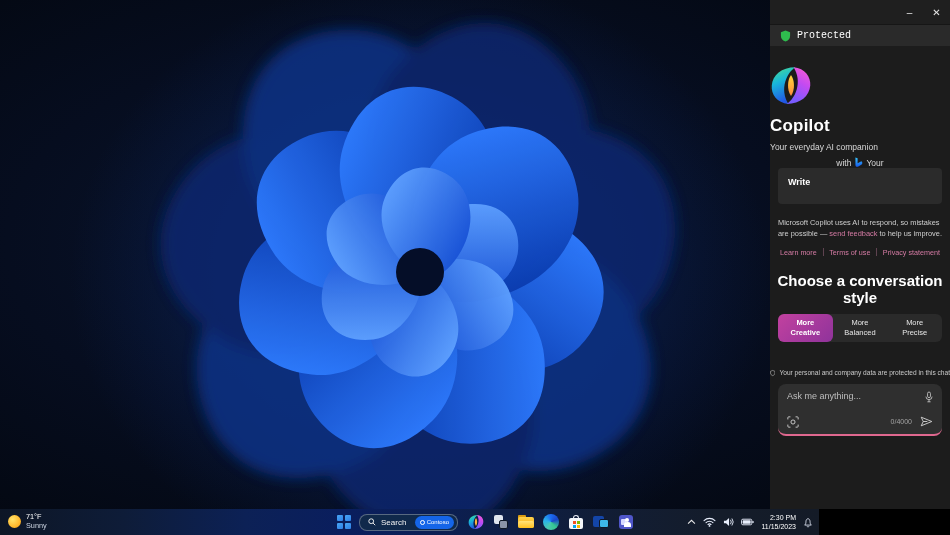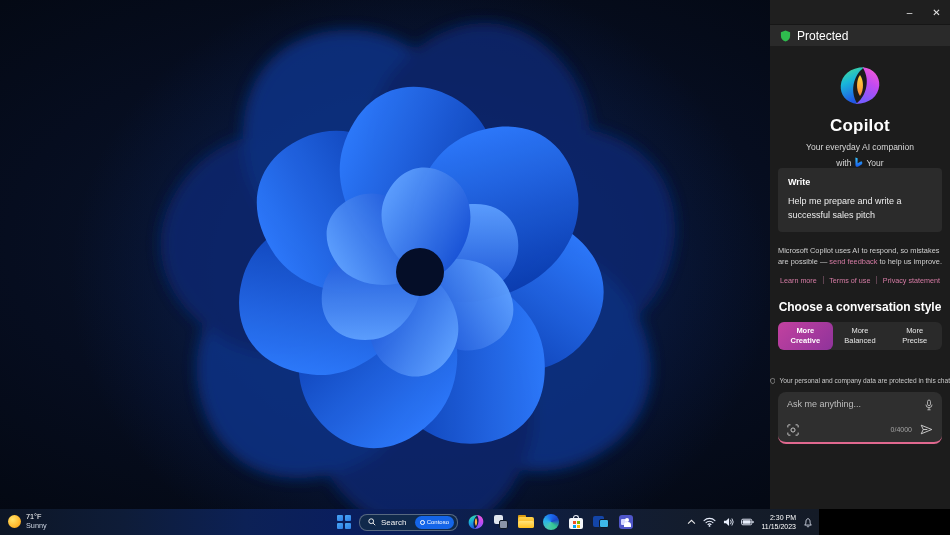--- a/index.html
+++ b/index.html
@@ -12,40 +12,40 @@
   .desktop svg{display:block;}
 
   
   .sidebar{position:absolute;left:770px;top:0;width:180px;height:509px;background:#1c1c1c;
            display:flex;flex-direction:column;color:#fff;}
   .titlebar{height:24px;background:#1f1f1f;display:flex;justify-content:flex-end;align-items:center;flex:0 0 auto;}
   .win-btn{width:27px;height:24px;display:flex;align-items:center;justify-content:center;
            color:#e6e6e6;font-size:10px;cursor:default;}
   .protected-bar{height:22px;background:#2a2a2a;border-top:1px solid #161616;display:flex;
                  align-items:center;gap:6px;padding-left:10px;flex:0 0 auto;}
-  .protected-bar span{font-size:12px;color:#fff;}
-
-  .brand{text-align:center;margin-top:20px;}
+  .protected-bar span{font-size:10px;color:#fff;font-family:Liberation Mono, monospace;}
+
+  .brand{margin-top:20px;}
   .copilot-title{font-size:17px;font-weight:700;margin-top:7px;letter-spacing:.2px;}
   .tagline{font-size:8.5px;color:#d8d8d8;margin-top:6px;}
   .with-bing{font-size:8.5px;color:#d8d8d8;margin-top:5px;display:flex;justify-content:center;
              align-items:center;gap:3px;}
 
   .card{margin:0 8px 8px;background:#2b2b2b;border-radius:4px;padding:9px 10px;cursor:default;}
   .card:first-of-type{margin-top:21px;}
   .card-title{font-size:9px;font-weight:700;margin-bottom:8px;}
   .card-body{font-size:9px;color:#ececec;line-height:1.55;}
 
   .disclaimer{margin:5px 8px 0;font-size:7.4px;line-height:1.55;color:#cfcfcf;}
   .pink-link{color:#d57ba4;text-decoration:none;}
   .footer-links{display:flex;align-items:center;justify-content:space-between;margin:8px 10px 0;}
   .footer-links a{font-size:7.2px;}
   .sep{width:1px;height:8px;background:#5e4350;}
 
-  .style-heading{text-align:center;font-size:12px;font-weight:600;margin-top:15px;}
+  .style-heading{text-align:center;font-size:15px;font-weight:600;margin-top:15px;}
   .style-picker{margin:8px 8px 0;background:#2a2a2a;border-radius:6px;display:flex;height:28px;}
   .style-option{flex:1;display:flex;align-items:center;justify-content:center;text-align:center;
                 font-size:7.5px;color:#e6e6e6;line-height:1.3;border-radius:6px;padding:2px 8px;cursor:default;}
   .style-option.selected{background:linear-gradient(135deg,#c2419f,#8f339b);font-weight:600;color:#fff;}
 
   .privacy-note{margin-top:27px;display:flex;align-items:center;justify-content:center;gap:4px;
                 font-size:6.6px;color:#c9c9c9;white-space:nowrap;}
 
   .composer{margin:7px 8px 0;background:#2f2f2f;border-radius:8px;border-bottom:2px solid #e0688f;
             height:52px;padding:7px 9px 6px;display:flex;flex-direction:column;justify-content:space-between;}
@@ -219,21 +219,20 @@
         </linearGradient>
           </defs>
         <path d="M1.6 .4 L4 1.3 V6.9 L8.2 4.7 C9.6 5.3 9.7 7.7 8.1 8.6 L4.8 10.5 C3.4 11.2 1.6 10.5 1.6 8.7 Z" fill="url(#bingG)"></path>
       </svg>
       <span>Your</span>
     </div>
   </div>
 
   <div class="card">
     <div class="card-title">Write</div>
-    <div class="card-body">Help me prepare and write a successful sales pitch</div>
   </div>
 
 
   <div class="disclaimer"><span>Microsoft Copilot uses AI to respond, so mistakes are possible — </span><a class="pink-link" href="#">send feedback</a><span> to help us improve.</span></div>
 
   <div class="footer-links">
     <a class="pink-link" href="#">Learn more</a>
     <span class="sep"></span>
     <a class="pink-link" href="#">Terms of use</a>
     <span class="sep"></span>

